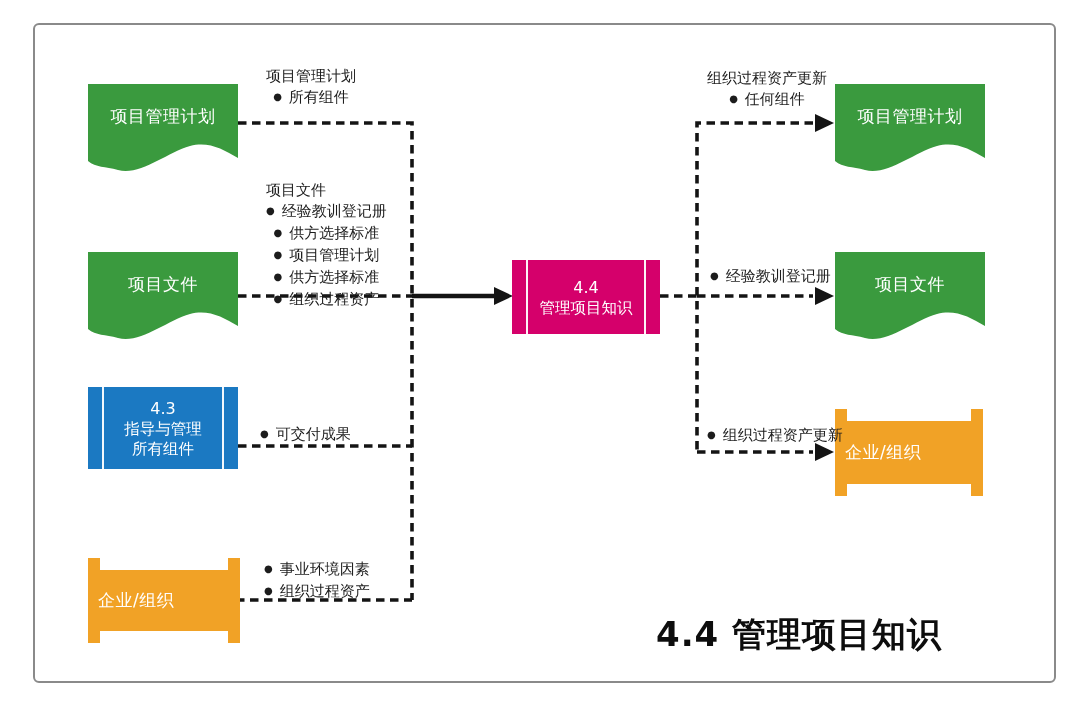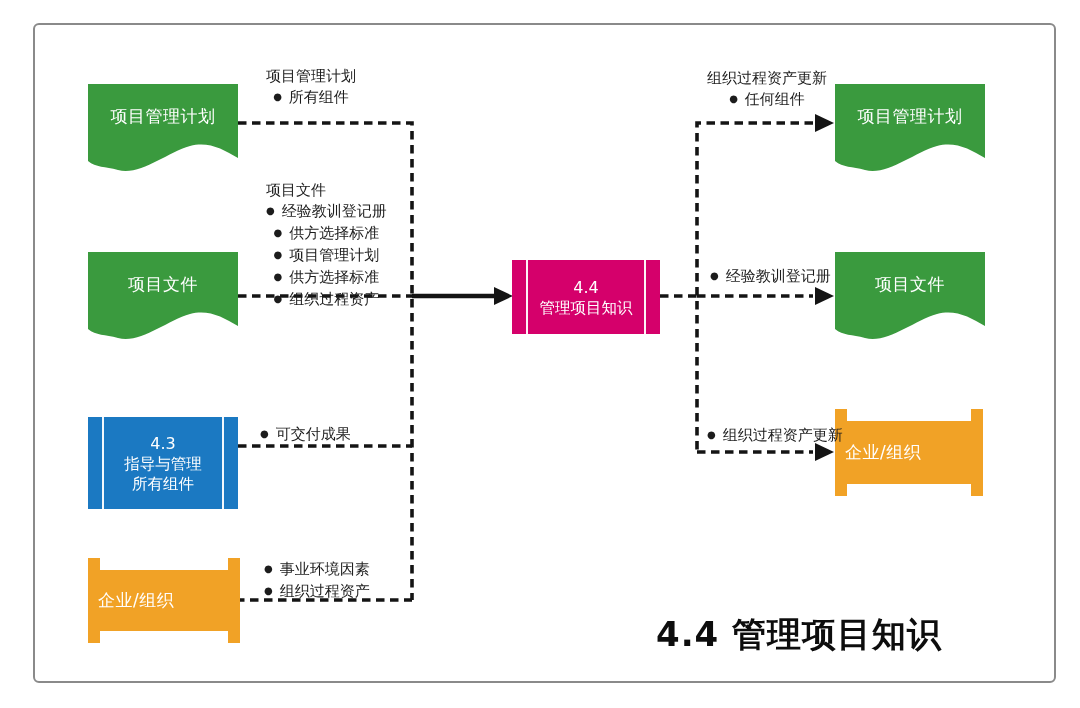--- a/index.html
+++ b/index.html
@@ -81,21 +81,21 @@
     <span class="nlabel">项目管理计划</span>
   </div>
 
   <div class="node wave" style="left:88px;top:252px;width:150px;height:88px">
     <svg viewBox="0 0 150 88" preserveAspectRatio="none">
       <path class="wave-fill" d="M0,0 H150 V74 C135,65 120,57 102,62 C78,69 52,92 30,86 C17,82 8,84 0,77 Z"></path>
     </svg>
     <span class="nlabel">项目文件</span>
   </div>
 
-  <div class="node procbox blue" style="left:88px;top:417px;width:150px;height:92px">
+  <div class="node procbox blue" style="left:88px;top:387px;width:150px;height:82px">
     <span class="rule l"></span>
     <span class="rule r"></span>
     <div class="pnum">4.3</div>
     <div class="pname">指导与管理</div>
     <div class="pname">所有组件</div>
   </div>
 
   <div class="node org" style="left:88px;top:558px;width:152px;height:85px">
     <span class="obar l"></span>
     <span class="obar r"></span>

